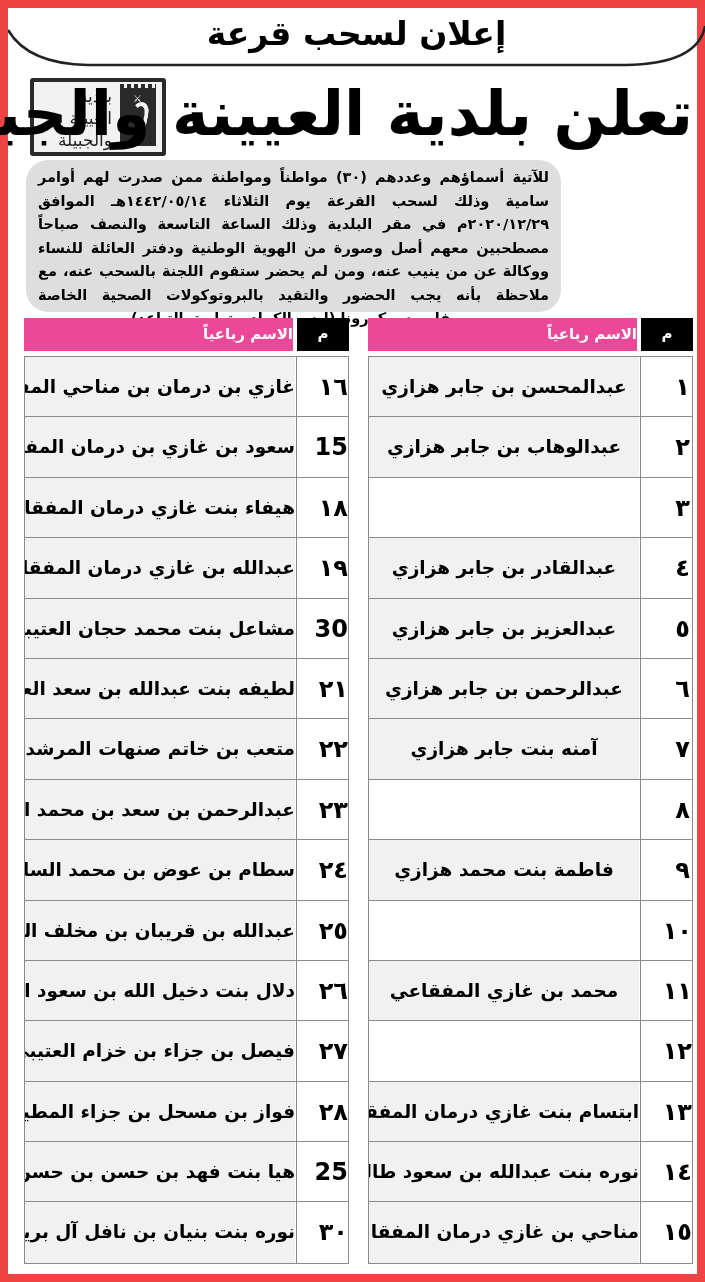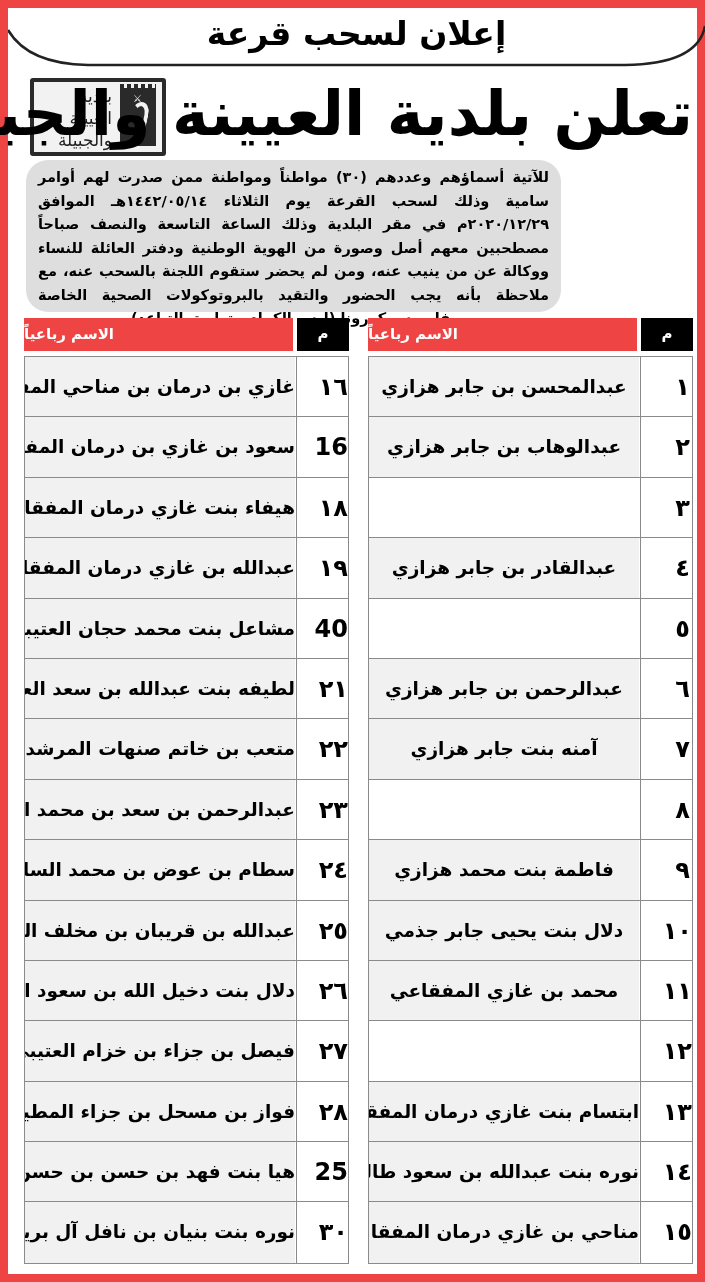--- a/index.html
+++ b/index.html
@@ -62,22 +62,22 @@
     position: absolute; top: 310px; width: 325px;
   }
   .table.right { left: 360px; }
   .table.left { left: 16px; }
   .thead { position: relative; height: 33px; }
   .th-num {
     position: absolute; right: 0; top: 0; width: 52px; height: 33px; background: #000; color: #fff;
     text-align: center; font-size: 15px; font-weight: bold; line-height: 33px;
   }
   .th-name {
-    position: absolute; right: 56px; top: 0; left: 0; height: 33px; background: #ef4444; color: #fff;
-    text-align: left; font-size: 15px; font-weight: bold; line-height: 33px; direction: rtl;
+    position: absolute; right: 56px; top: 0; left: 0; height: 33px; background: #ec4899; color: #fff;
+    text-align: right; font-size: 15px; font-weight: bold; line-height: 33px; direction: rtl;
   }
   .tbody {
     position: absolute; top: 38px; left: 0; width: 325px;
     border: 1px solid #8a8a8a;
   }
   .row { position: relative; height: 60.4px; border-bottom: 1px solid #8a8a8a; }
   .row:last-child { border-bottom: none; }
   .cell-num {
     position: absolute; right: 0; top: 0; width: 52px; height: 100%;
     background: #fff; border-left: 1px solid #8a8a8a;
@@ -138,39 +138,39 @@
         </div>
       <div class="row">
           <div class="cell-num">٣</div>
         </div>
       <div class="row">
           <div class="cell-num">٤</div>
           <div class="cell-name">عبدالقادر بن جابر هزازي</div>
         </div>
       <div class="row">
           <div class="cell-num">٥</div>
+          <div class="cell-name">عبدالعزيز بن جابر هزازي</div>
         </div>
       <div class="row">
           <div class="cell-num">٦</div>
           <div class="cell-name">عبدالرحمن بن جابر هزازي</div>
         </div>
       <div class="row">
           <div class="cell-num">٧</div>
           <div class="cell-name">آمنه بنت جابر هزازي</div>
         </div>
       <div class="row">
           <div class="cell-num">٨</div>
         </div>
       <div class="row">
           <div class="cell-num">٩</div>
           <div class="cell-name">فاطمة بنت محمد هزازي</div>
         </div>
       <div class="row">
           <div class="cell-num">١٠</div>
-          <div class="cell-name">دلال بنت يحيى جابر جذمي</div>
         </div>
       <div class="row">
           <div class="cell-num">١١</div>
           <div class="cell-name">محمد بن غازي المفقاعي</div>
         </div>
       <div class="row">
           <div class="cell-num">١٢</div>
         </div>
       <div class="row">
           <div class="cell-num">١٣</div>
@@ -191,33 +191,33 @@
     <div class="thead">
       <div class="th-num">م</div>
       <div class="th-name">الاسم رباعياً</div>
     </div>
     <div class="tbody">
       <div class="row">
           <div class="cell-num">١٦</div>
           <div class="cell-name">غازي بن درمان بن مناحي المفقاعي</div>
         </div>
       <div class="row">
-          <div class="cell-num">16</div>
+          <div class="cell-num">15</div>
           <div class="cell-name">سعود بن غازي بن درمان المفقاعي</div>
         </div>
       <div class="row">
           <div class="cell-num">١٨</div>
           <div class="cell-name">هيفاء بنت غازي درمان المفقاعي</div>
         </div>
       <div class="row">
           <div class="cell-num">١٩</div>
           <div class="cell-name">عبدالله بن غازي درمان المفقاعي</div>
         </div>
       <div class="row">
-          <div class="cell-num">40</div>
+          <div class="cell-num">30</div>
           <div class="cell-name">مشاعل بنت محمد حجان العتيبي</div>
         </div>
       <div class="row">
           <div class="cell-num">٢١</div>
           <div class="cell-name">لطيفه بنت عبدالله بن سعد العيسى</div>
         </div>
       <div class="row">
           <div class="cell-num">٢٢</div>
           <div class="cell-name">متعب بن خاتم صنهات المرشدي</div>
         </div>

